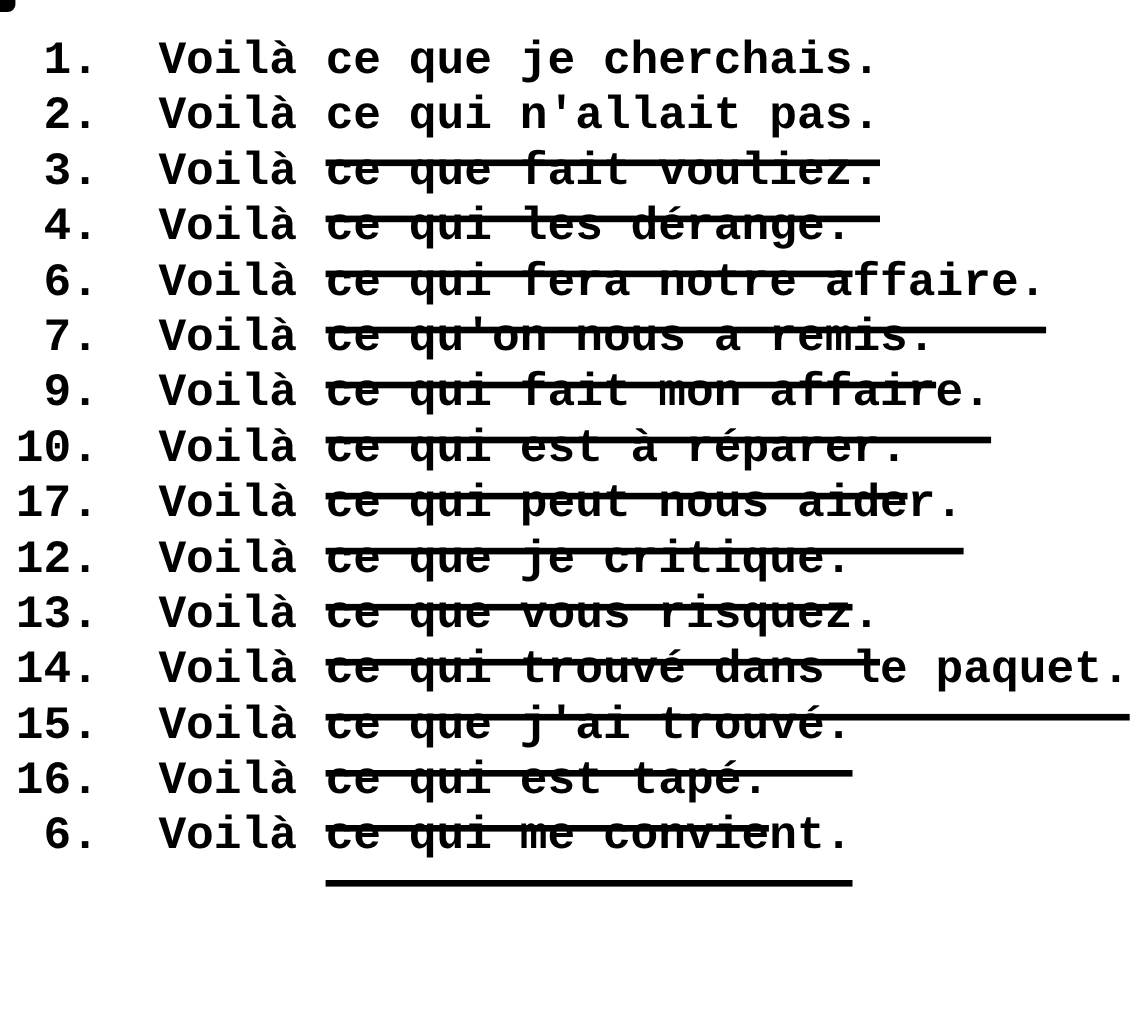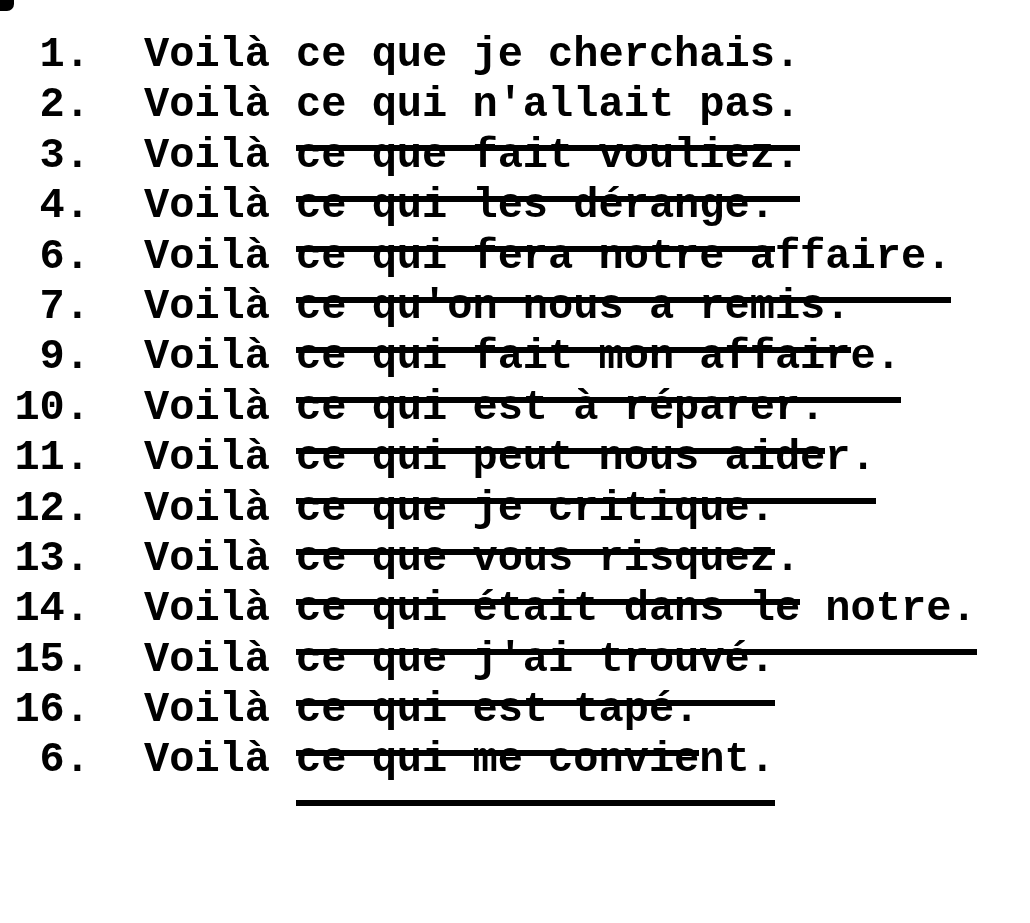--- a/index.html
+++ b/index.html
@@ -73,27 +73,27 @@
 
     <div class="row"><span class="num">6.</span><span class="lead">Voilà</span><span class="phrase u">ce qui fera notre affaire.</span></div>
 
     <div class="row"><span class="num">7.</span><span class="lead">Voilà</span><span class="phrase u">ce qu'on nous a remis.</span></div>
 
 
     <div class="row"><span class="num">9.</span><span class="lead">Voilà</span><span class="phrase u">ce qui fait mon affaire.</span></div>
 
     <div class="row"><span class="num">10.</span><span class="lead">Voilà</span><span class="phrase u">ce qui est à réparer.</span></div>
 
-    <div class="row"><span class="num">11.</span><span class="lead">Voilà</span><span class="phrase u">ce qui peut nous aider.</span></div>
+    <div class="row"><span class="num">17.</span><span class="lead">Voilà</span><span class="phrase u">ce qui peut nous aider.</span></div>
 
     <div class="row"><span class="num">12.</span><span class="lead">Voilà</span><span class="phrase u">ce que je critique.</span></div>
 
     <div class="row"><span class="num">13.</span><span class="lead">Voilà</span><span class="phrase u">ce que vous risquez.</span></div>
 
-    <div class="row"><span class="num">14.</span><span class="lead">Voilà</span><span class="phrase u">ce qui était dans le notre.</span></div>
+    <div class="row"><span class="num">14.</span><span class="lead">Voilà</span><span class="phrase u">ce qui trouvé dans le paquet.</span></div>
 
     <div class="row"><span class="num">15.</span><span class="lead">Voilà</span><span class="phrase u">ce que j'ai trouvé.</span></div>
 
     <div class="row"><span class="num">16.</span><span class="lead">Voilà</span><span class="phrase u">ce qui est tapé.</span></div>
 
     <div class="row"><span class="num">6.</span><span class="lead">Voilà</span><span class="phrase u">ce qui me convient.</span></div>
 
   </div>
 </div>
 

